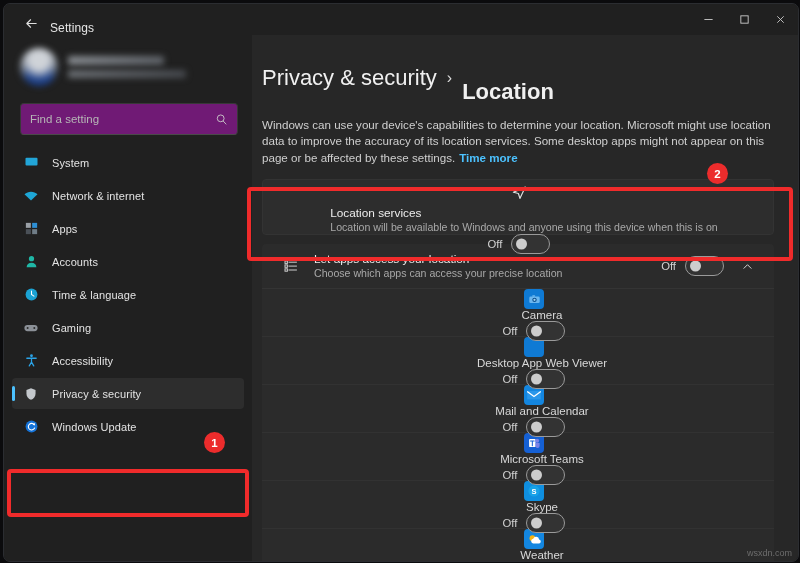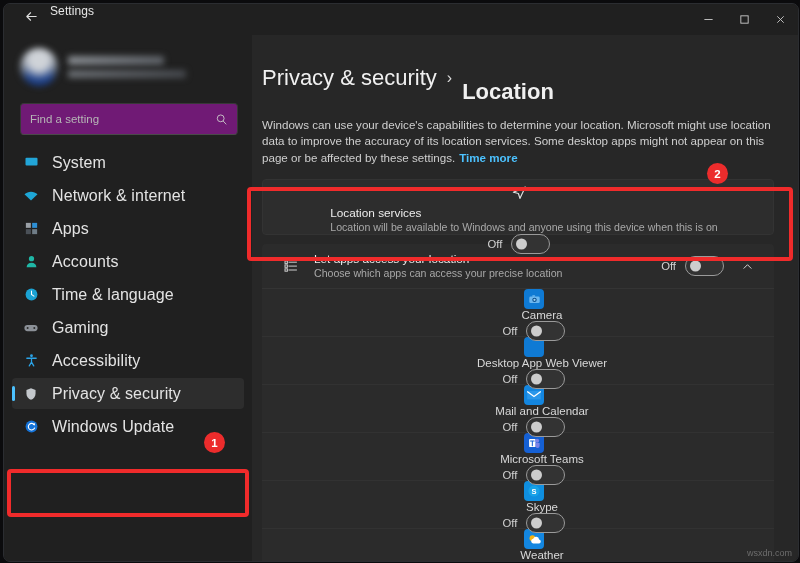--- a/index.html
+++ b/index.html
@@ -26,21 +26,21 @@
     overflow: hidden;
     display: flex;
     flex-direction: column;
   }
 
   
   #titlebar {
     height: 31px;
     flex: 0 0 31px;
     display: flex;
-    align-items: flex-start;
+    align-items: flex-end;
     background: #202020;
     position: relative;
     z-index: 5;
   }
   #back-btn {
     width: 30px;
     height: 24px;
     margin-left: 12px;
     display: flex;
     align-items: center;
@@ -169,21 +169,21 @@
   .nav-icon {
     width: 22px;
     display: flex;
     align-items: center;
     justify-content: center;
     margin-right: 10px;
     flex: 0 0 22px;
   }
   .nav-label {
     color: #e3e3e3;
-    font-size: 16px;
+    font-size: 11px;
     letter-spacing: .1px;
     white-space: nowrap;
   }
 
   
   #main {
     flex: 1 1 auto;
     background: #272727;
     min-width: 0;
     position: relative;

